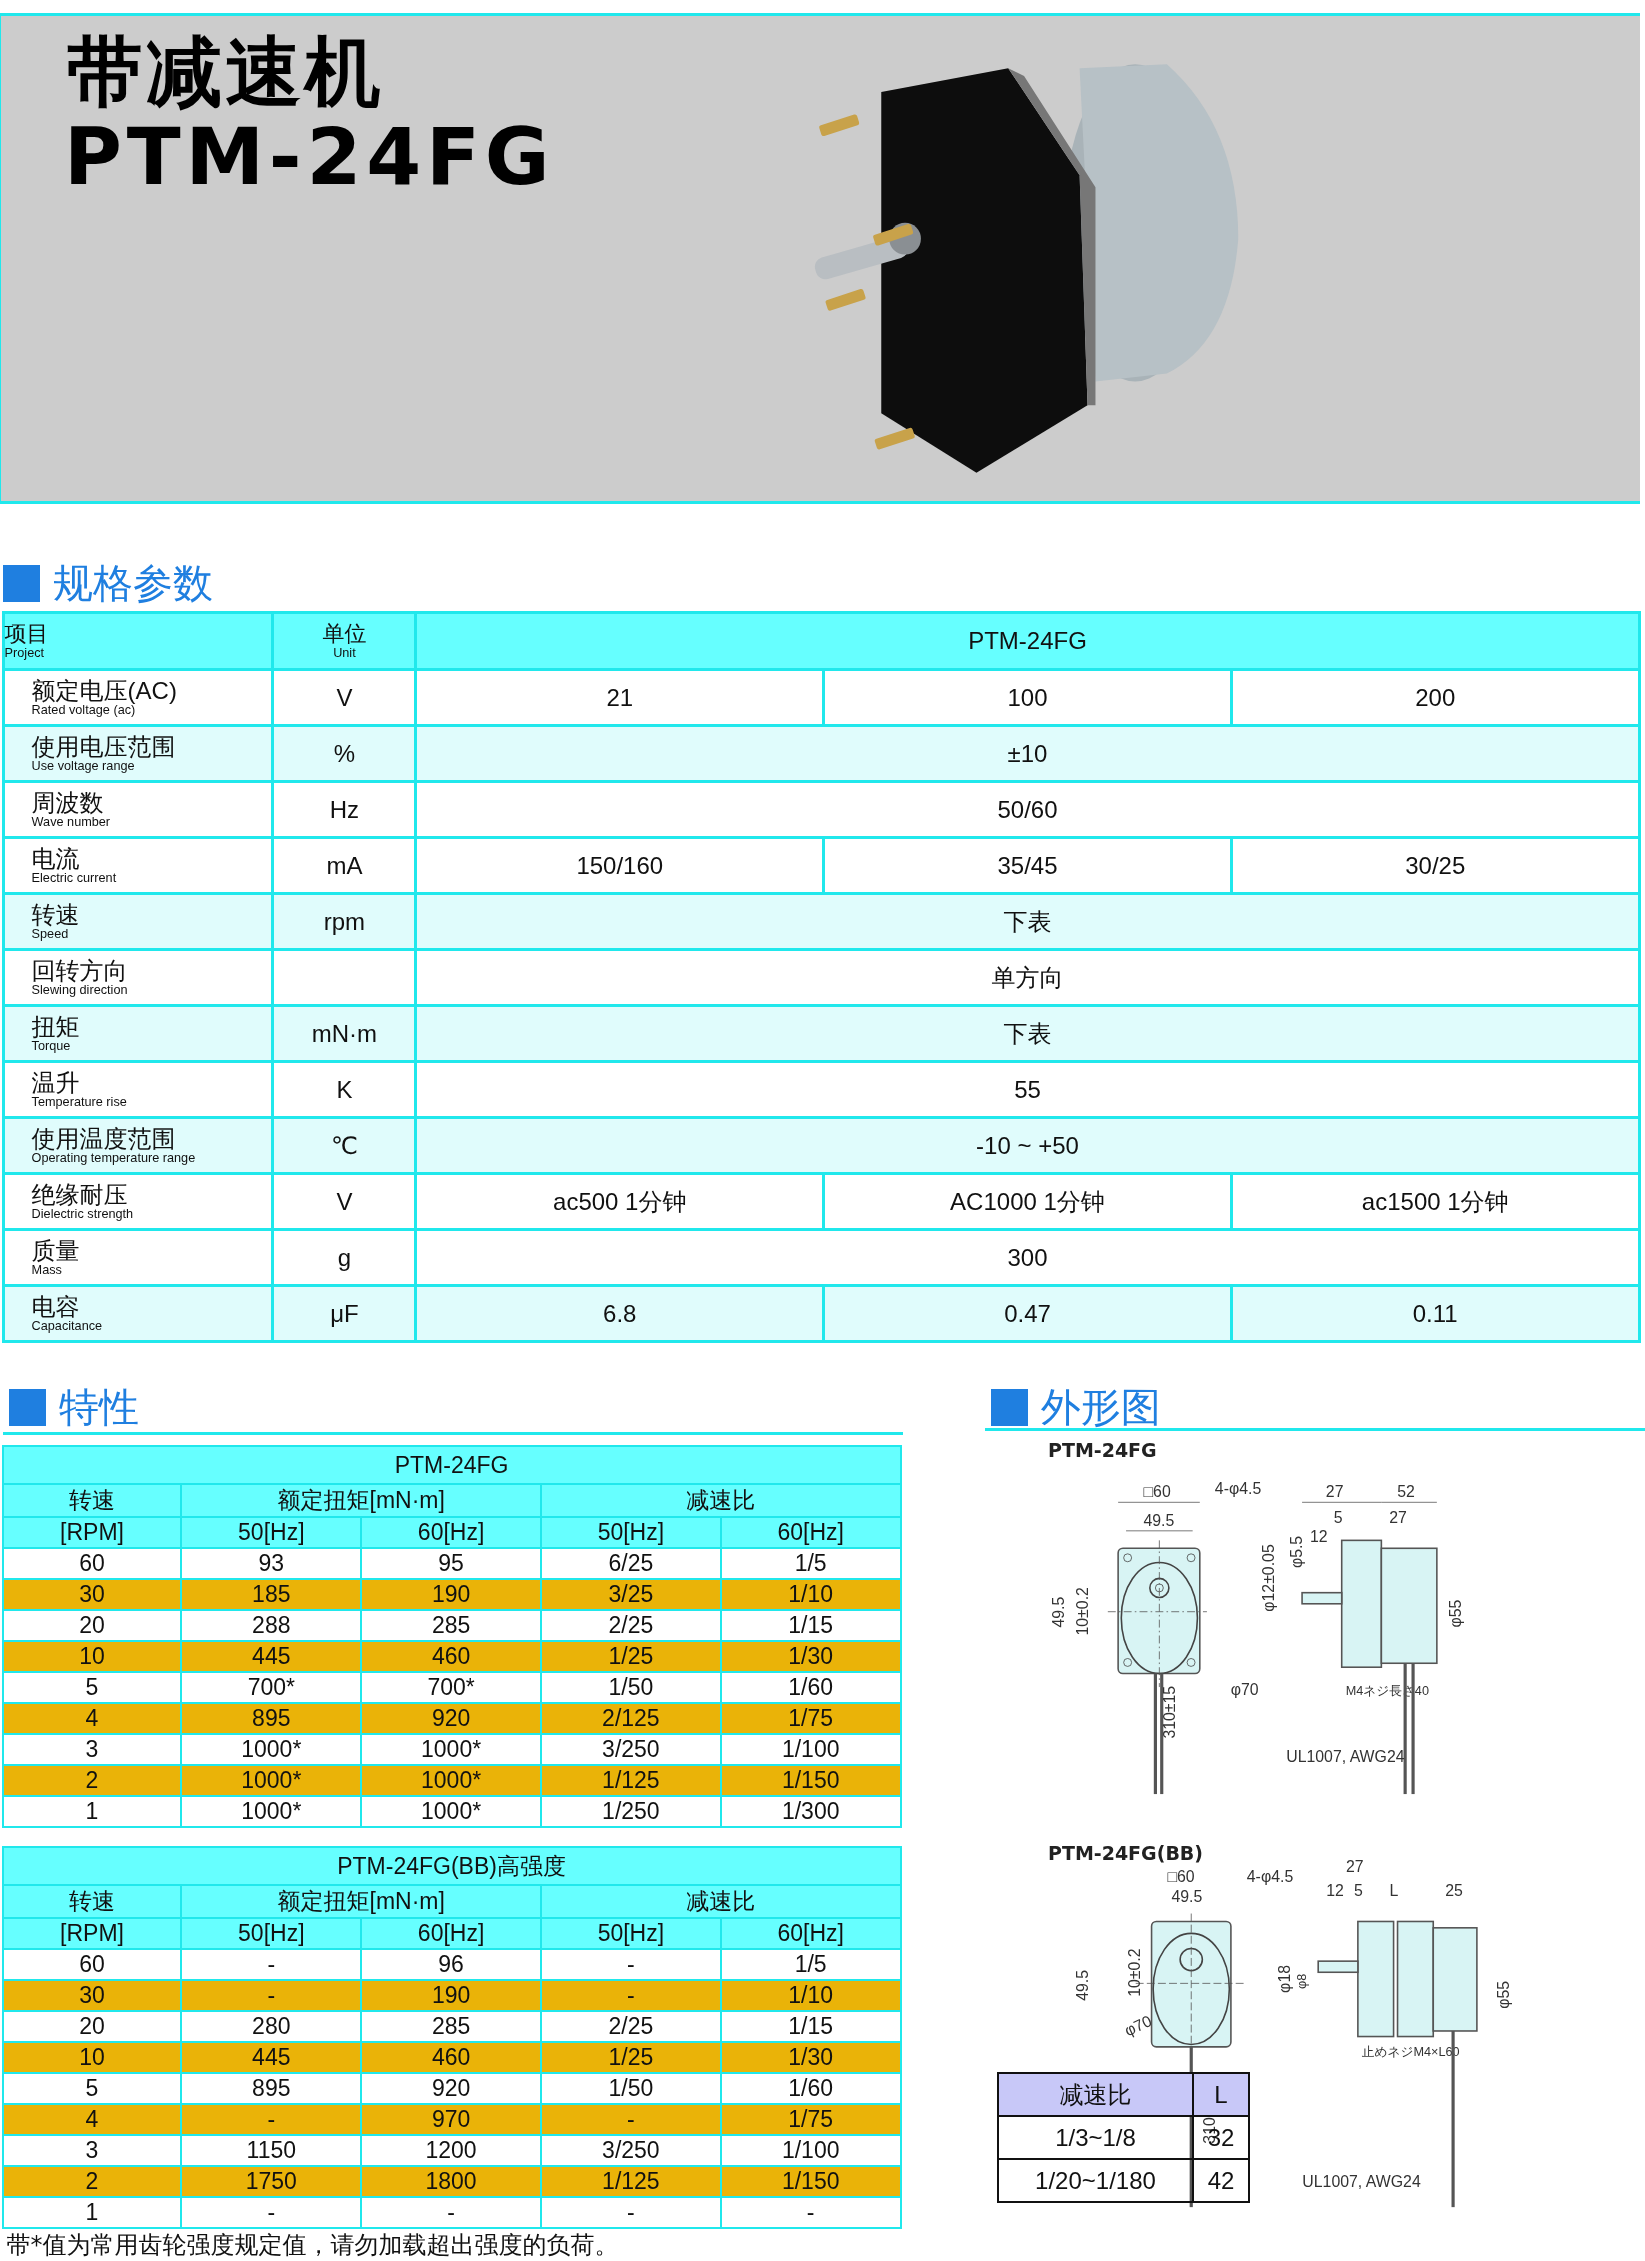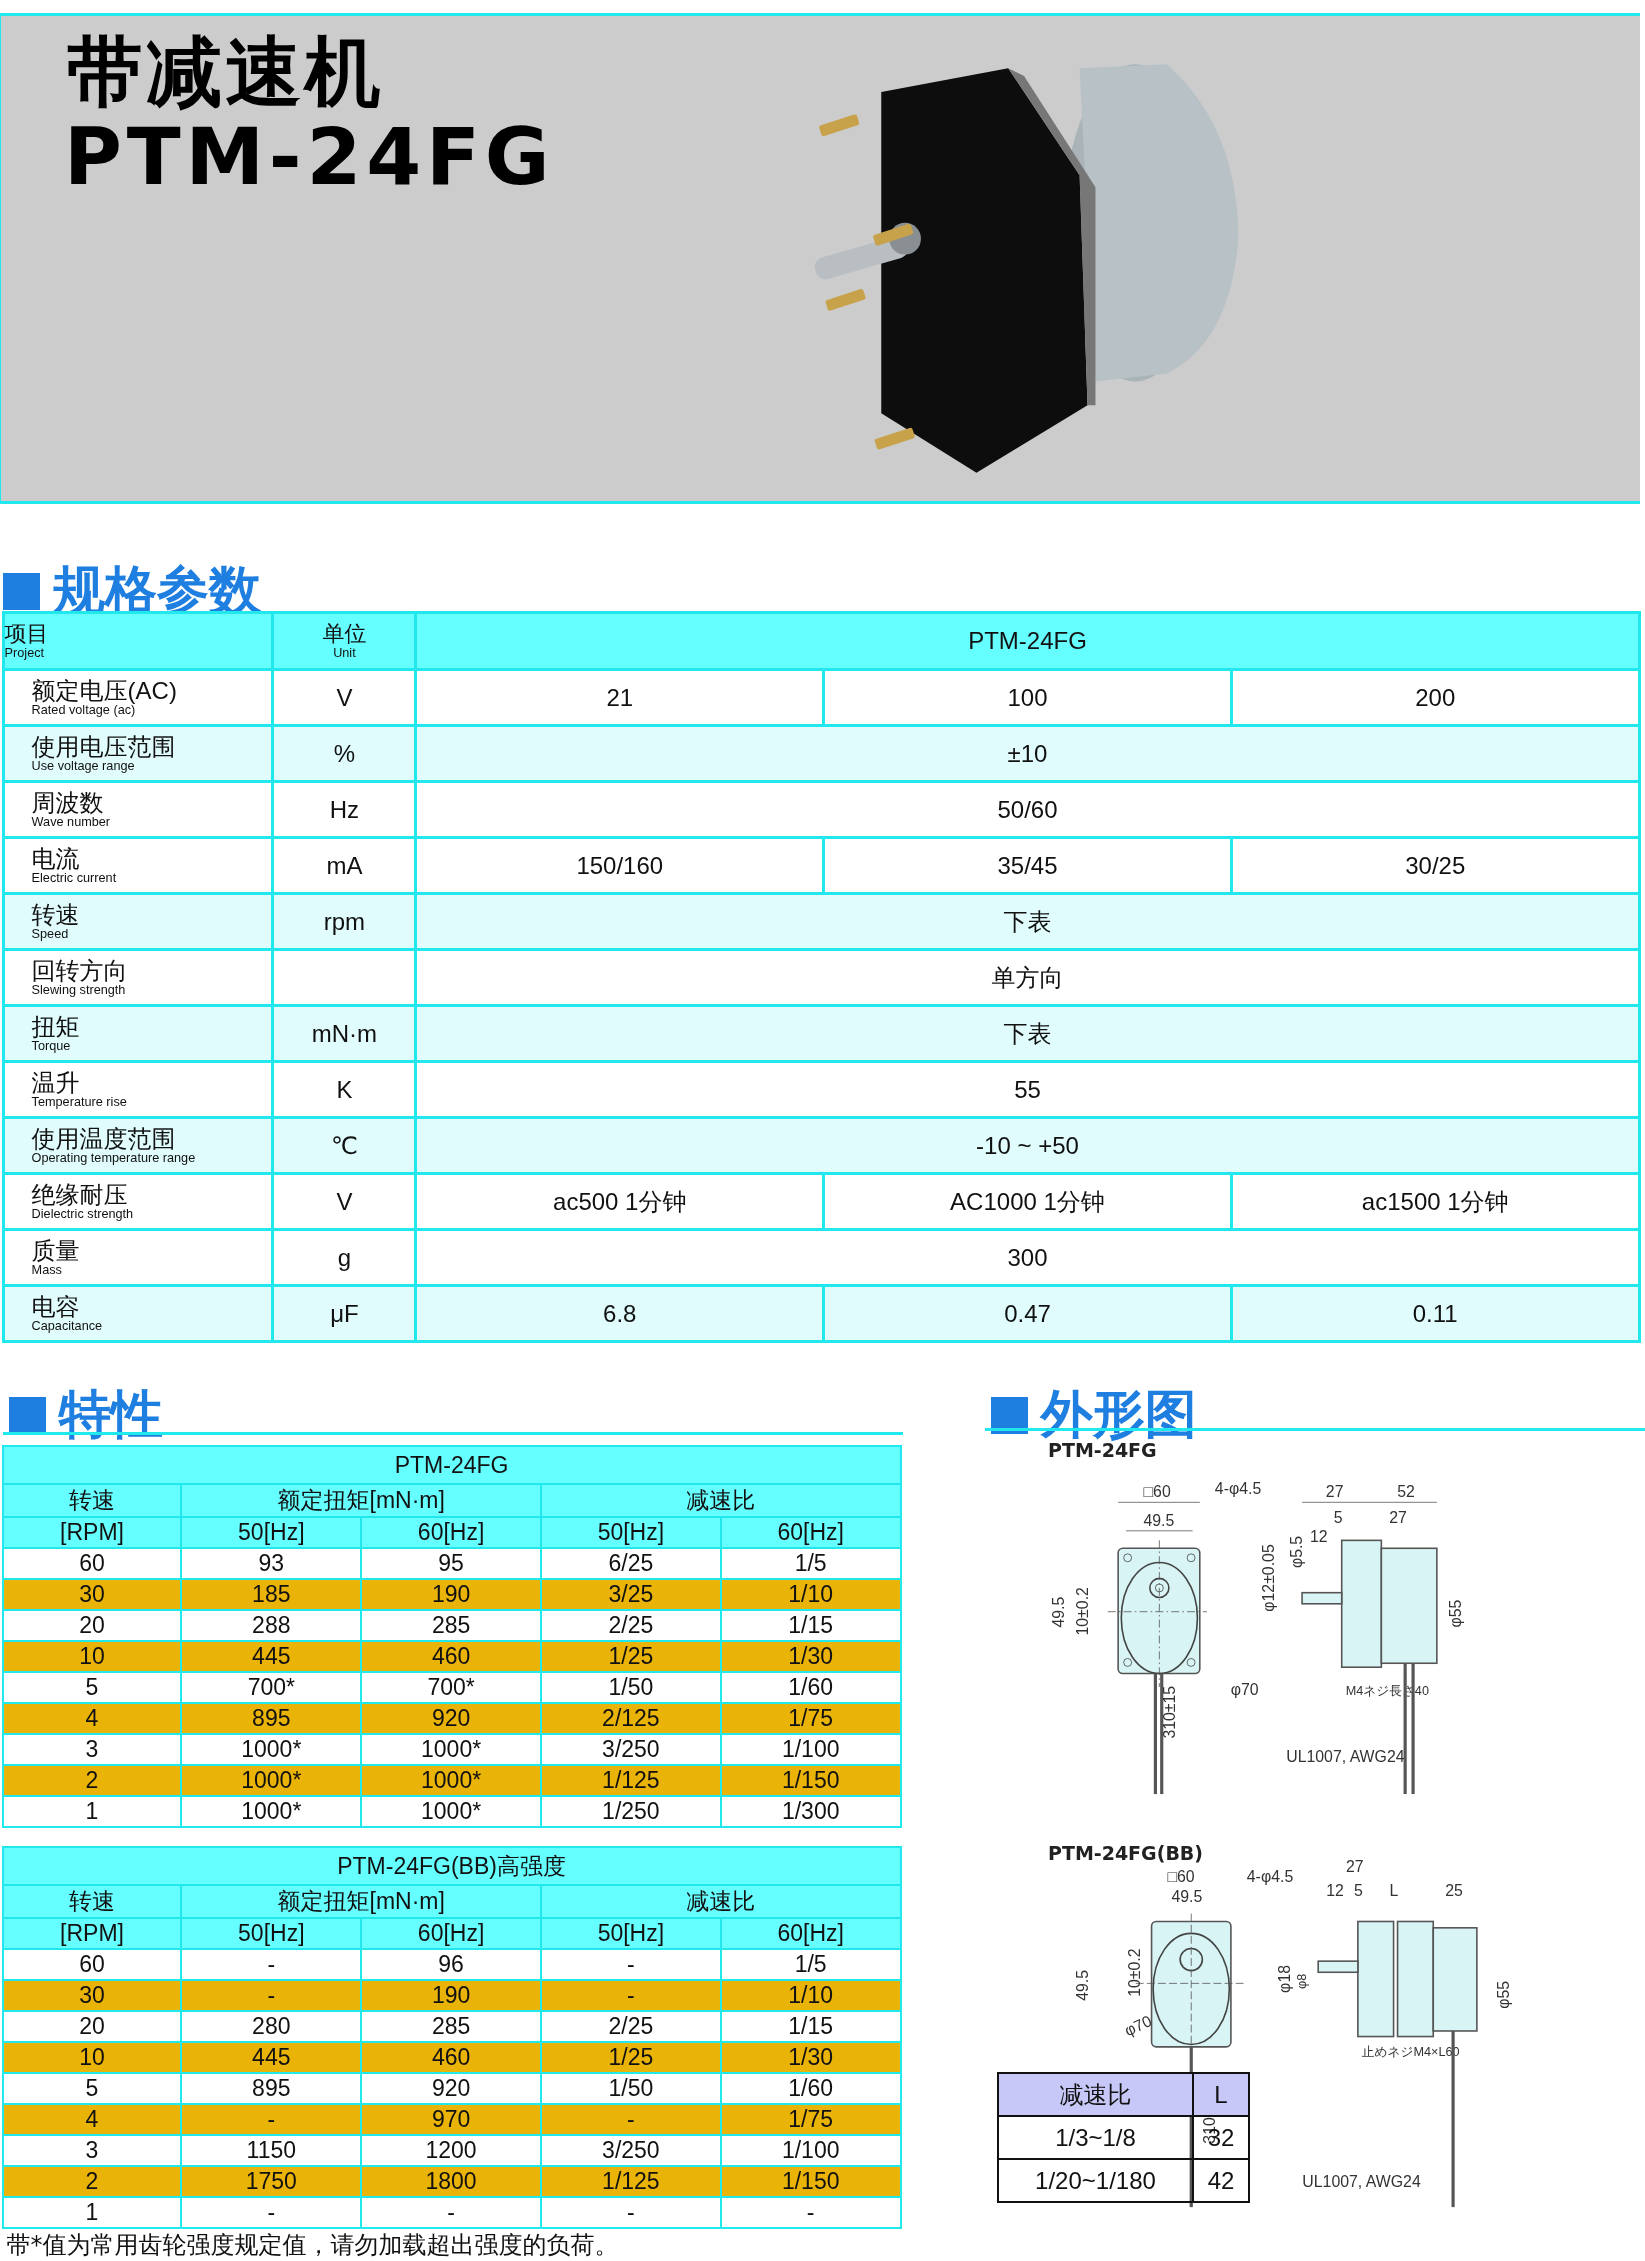--- a/index.html
+++ b/index.html
@@ -8,21 +8,21 @@
 
   
   .hero { left: 0; top: 12.7px; width: 1640px; height: 491px; background: #cccccc; border-top: 3.2px solid #20e8ec; border-bottom: 3.2px solid #20e8ec; border-left: 1.6px solid #20e8ec; }
   .hero-title-cn { left: 67px; top: 22px; font-size: 76px; font-weight: bold; letter-spacing: 3.2px; color: #000; font-family: "DejaVu Sans", sans-serif; }
   .hero-title-model { left: 64px; top: 111px; font-size: 79px; font-weight: bold; letter-spacing: 4.8px; color: #000; font-family: "DejaVu Sans", sans-serif; }
   .motor { left: 794px; top: 32px; width: 476px; height: 461px; }
 
   
   .sec { display: flex; align-items: center; }
   .sec-square { width: 37px; height: 37px; background: #1f7fe0; margin-right: 12.7px; }
-  .sec-title { font-size: 52px; font-weight: bold; color: #1f7fe0; font-family: "DejaVu Sans", sans-serif; }
+  .sec-title { font-size: 40px; font-weight: normal; color: #1f7fe0; font-family: "DejaVu Sans", sans-serif; }
   .sec-rule { height: 3.2px; background: #20e8ec; }
 
   
   table { border-collapse: collapse; }
   .spec { left: 1.6px; top: 611px; width: 1639px; }
   .spec td { border: 3.2px solid #20e8ec; text-align: center; vertical-align: middle; height: 56px; font-size: 24px; }
   .spec tr.head td { background: #66ffff; height: 57px; }
   .spec tr.alt td { background: #e0fcfc; }
   .spec td.item { text-align: left; padding-left: 27px; width: 270px; }
   .spec td.unit { width: 143px; }
@@ -128,21 +128,21 @@
     <td class="item">
           <span class="cn">转速</span>
           <span class="en">Speed</span>
         </td>
     <td class="unit">rpm</td>
     <td colspan="3">下表</td>
   </tr>
   <tr>
     <td class="item">
           <span class="cn">回转方向</span>
-          <span class="en">Slewing strength</span>
+          <span class="en">Slewing direction</span>
         </td>
     <td class="unit"></td>
     <td colspan="3">单方向</td>
   </tr>
   <tr class="alt">
     <td class="item">
           <span class="cn">扭矩</span>
           <span class="en">Torque</span>
         </td>
     <td class="unit">mN·m</td>

